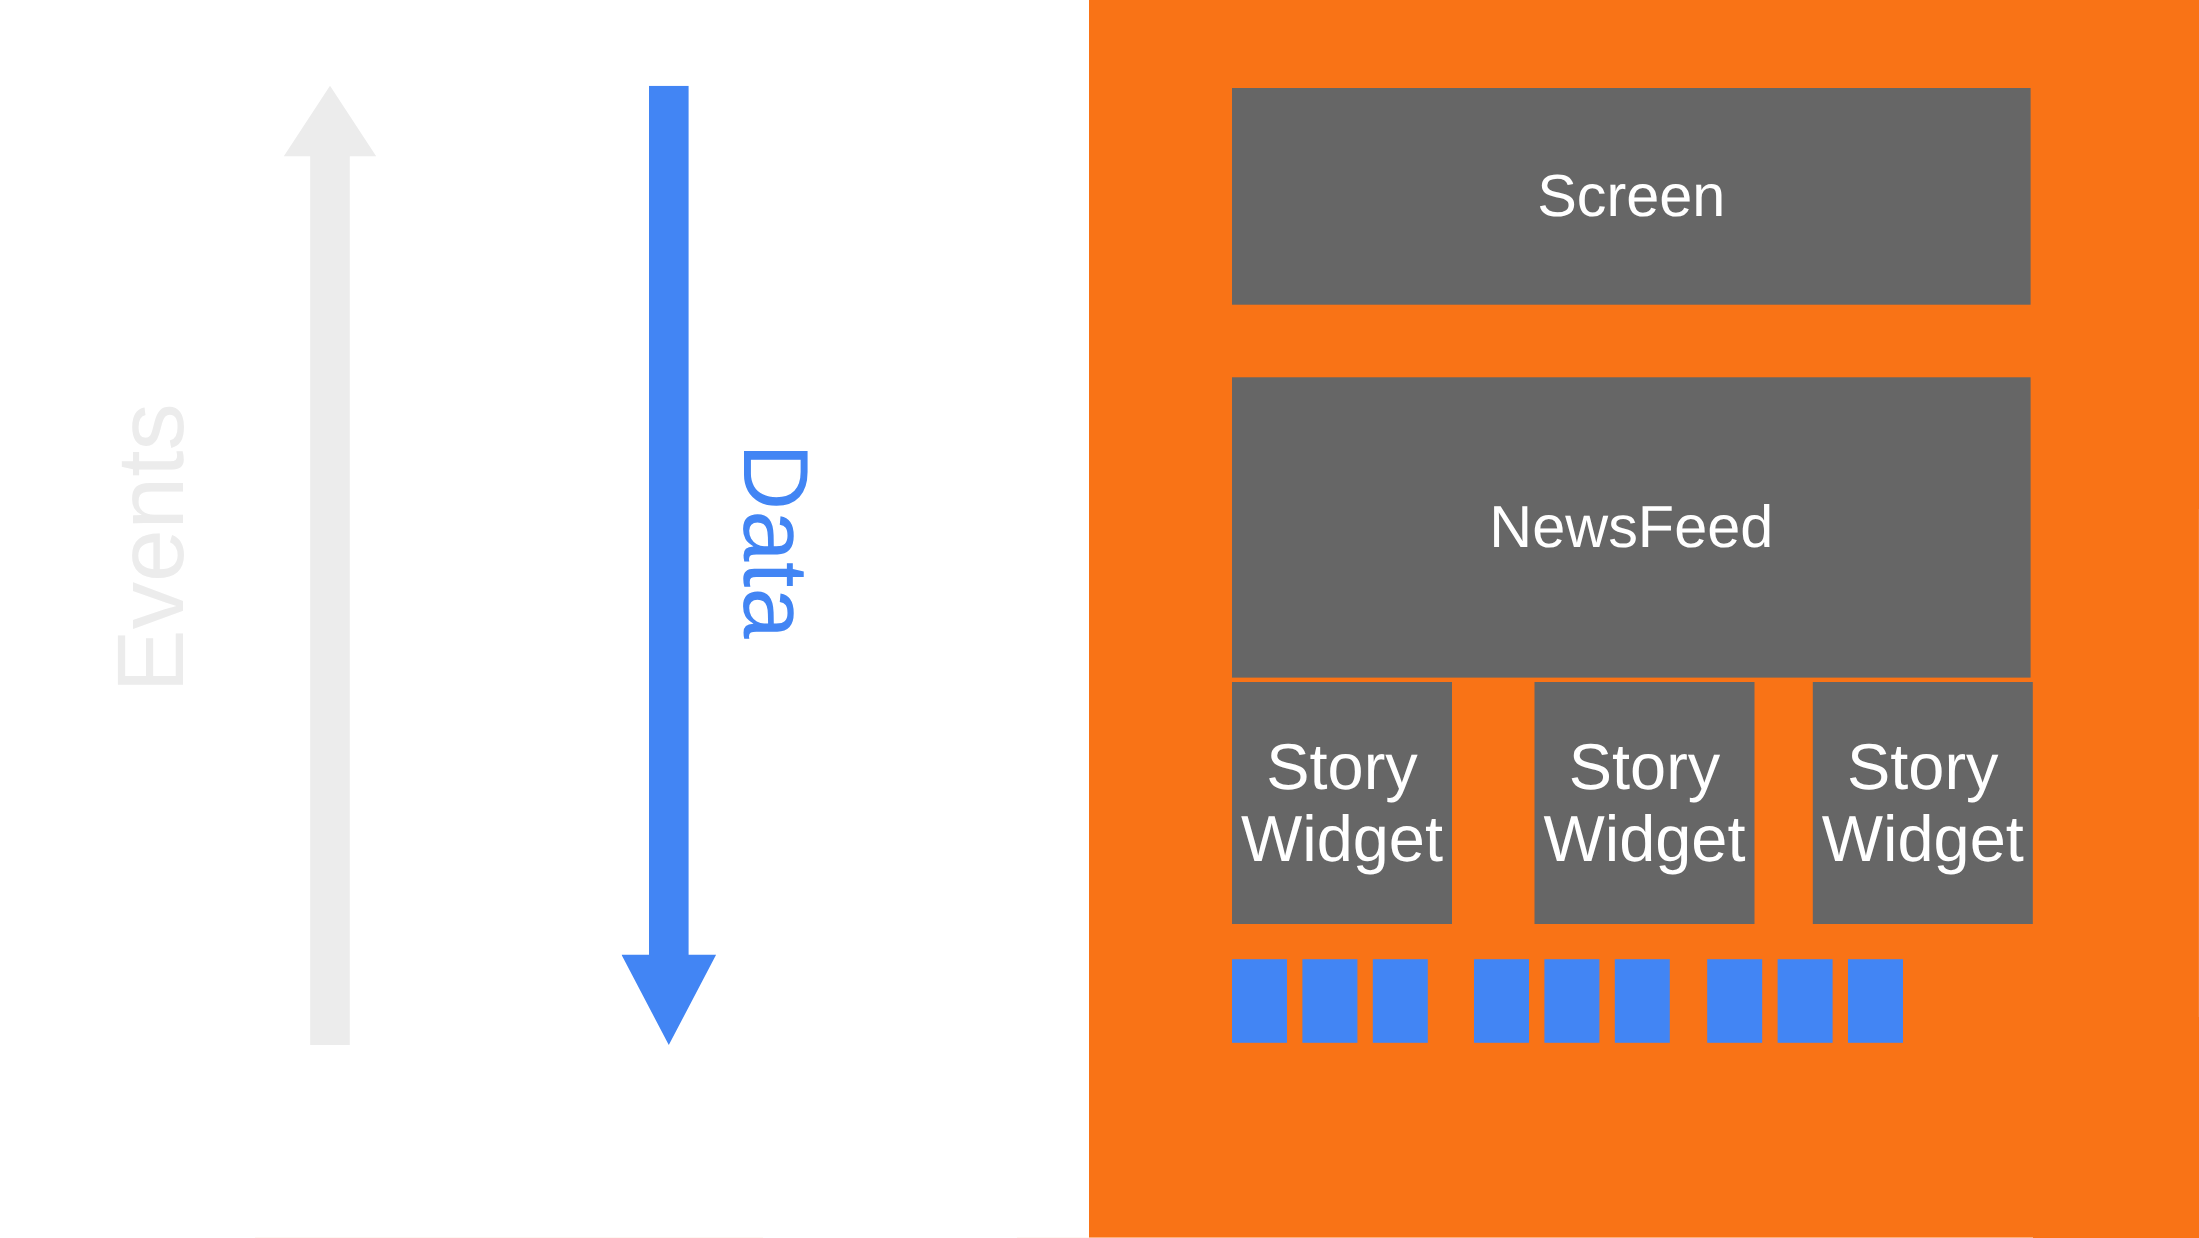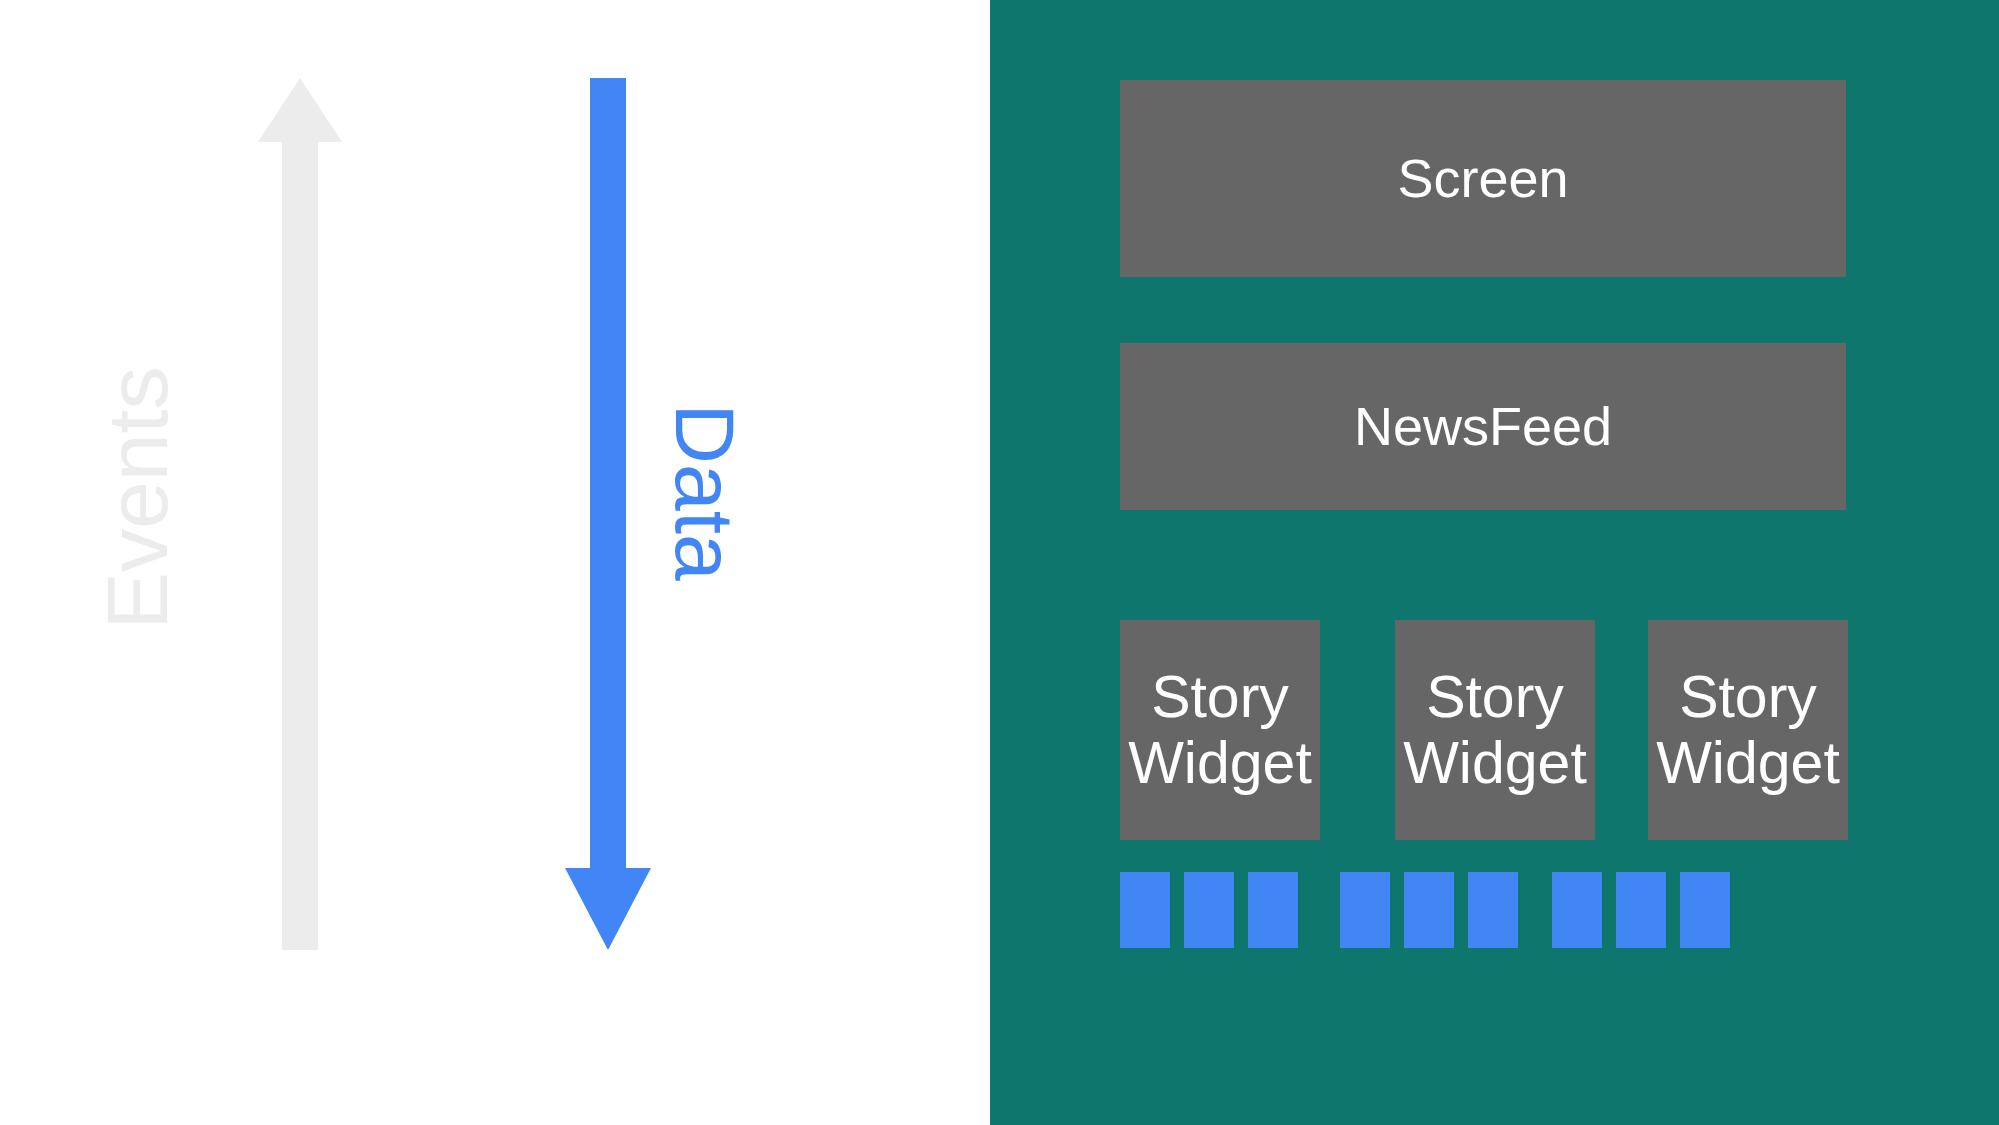--- a/index.html
+++ b/index.html
@@ -69,21 +69,21 @@
     transform-origin: center center;
   }
 
   
   .right-region {
     position: absolute;
     left: 990px;
     top: 0;
     width: 1009px;
     height: 1125px;
-    background: #0f766e;
+    background: #f97316;
   }
 
   .gray-box {
     position: absolute;
     background: #666666;
     color: #ffffff;
     display: flex;
     align-items: center;
     justify-content: center;
     text-align: center;
@@ -95,21 +95,21 @@
     left: 130px;
     top: 80px;
     width: 726px;
     height: 197px;
     font-size: 54px;
   }
   .box-newsfeed {
     left: 130px;
     top: 343px;
     width: 726px;
-    height: 167px;
+    height: 273px;
     font-size: 54px;
   }
 
   .box-story {
     top: 620px;
     width: 200px;
     height: 220px;
     font-size: 59px;
   }
   .story-1 { left: 130px; }

